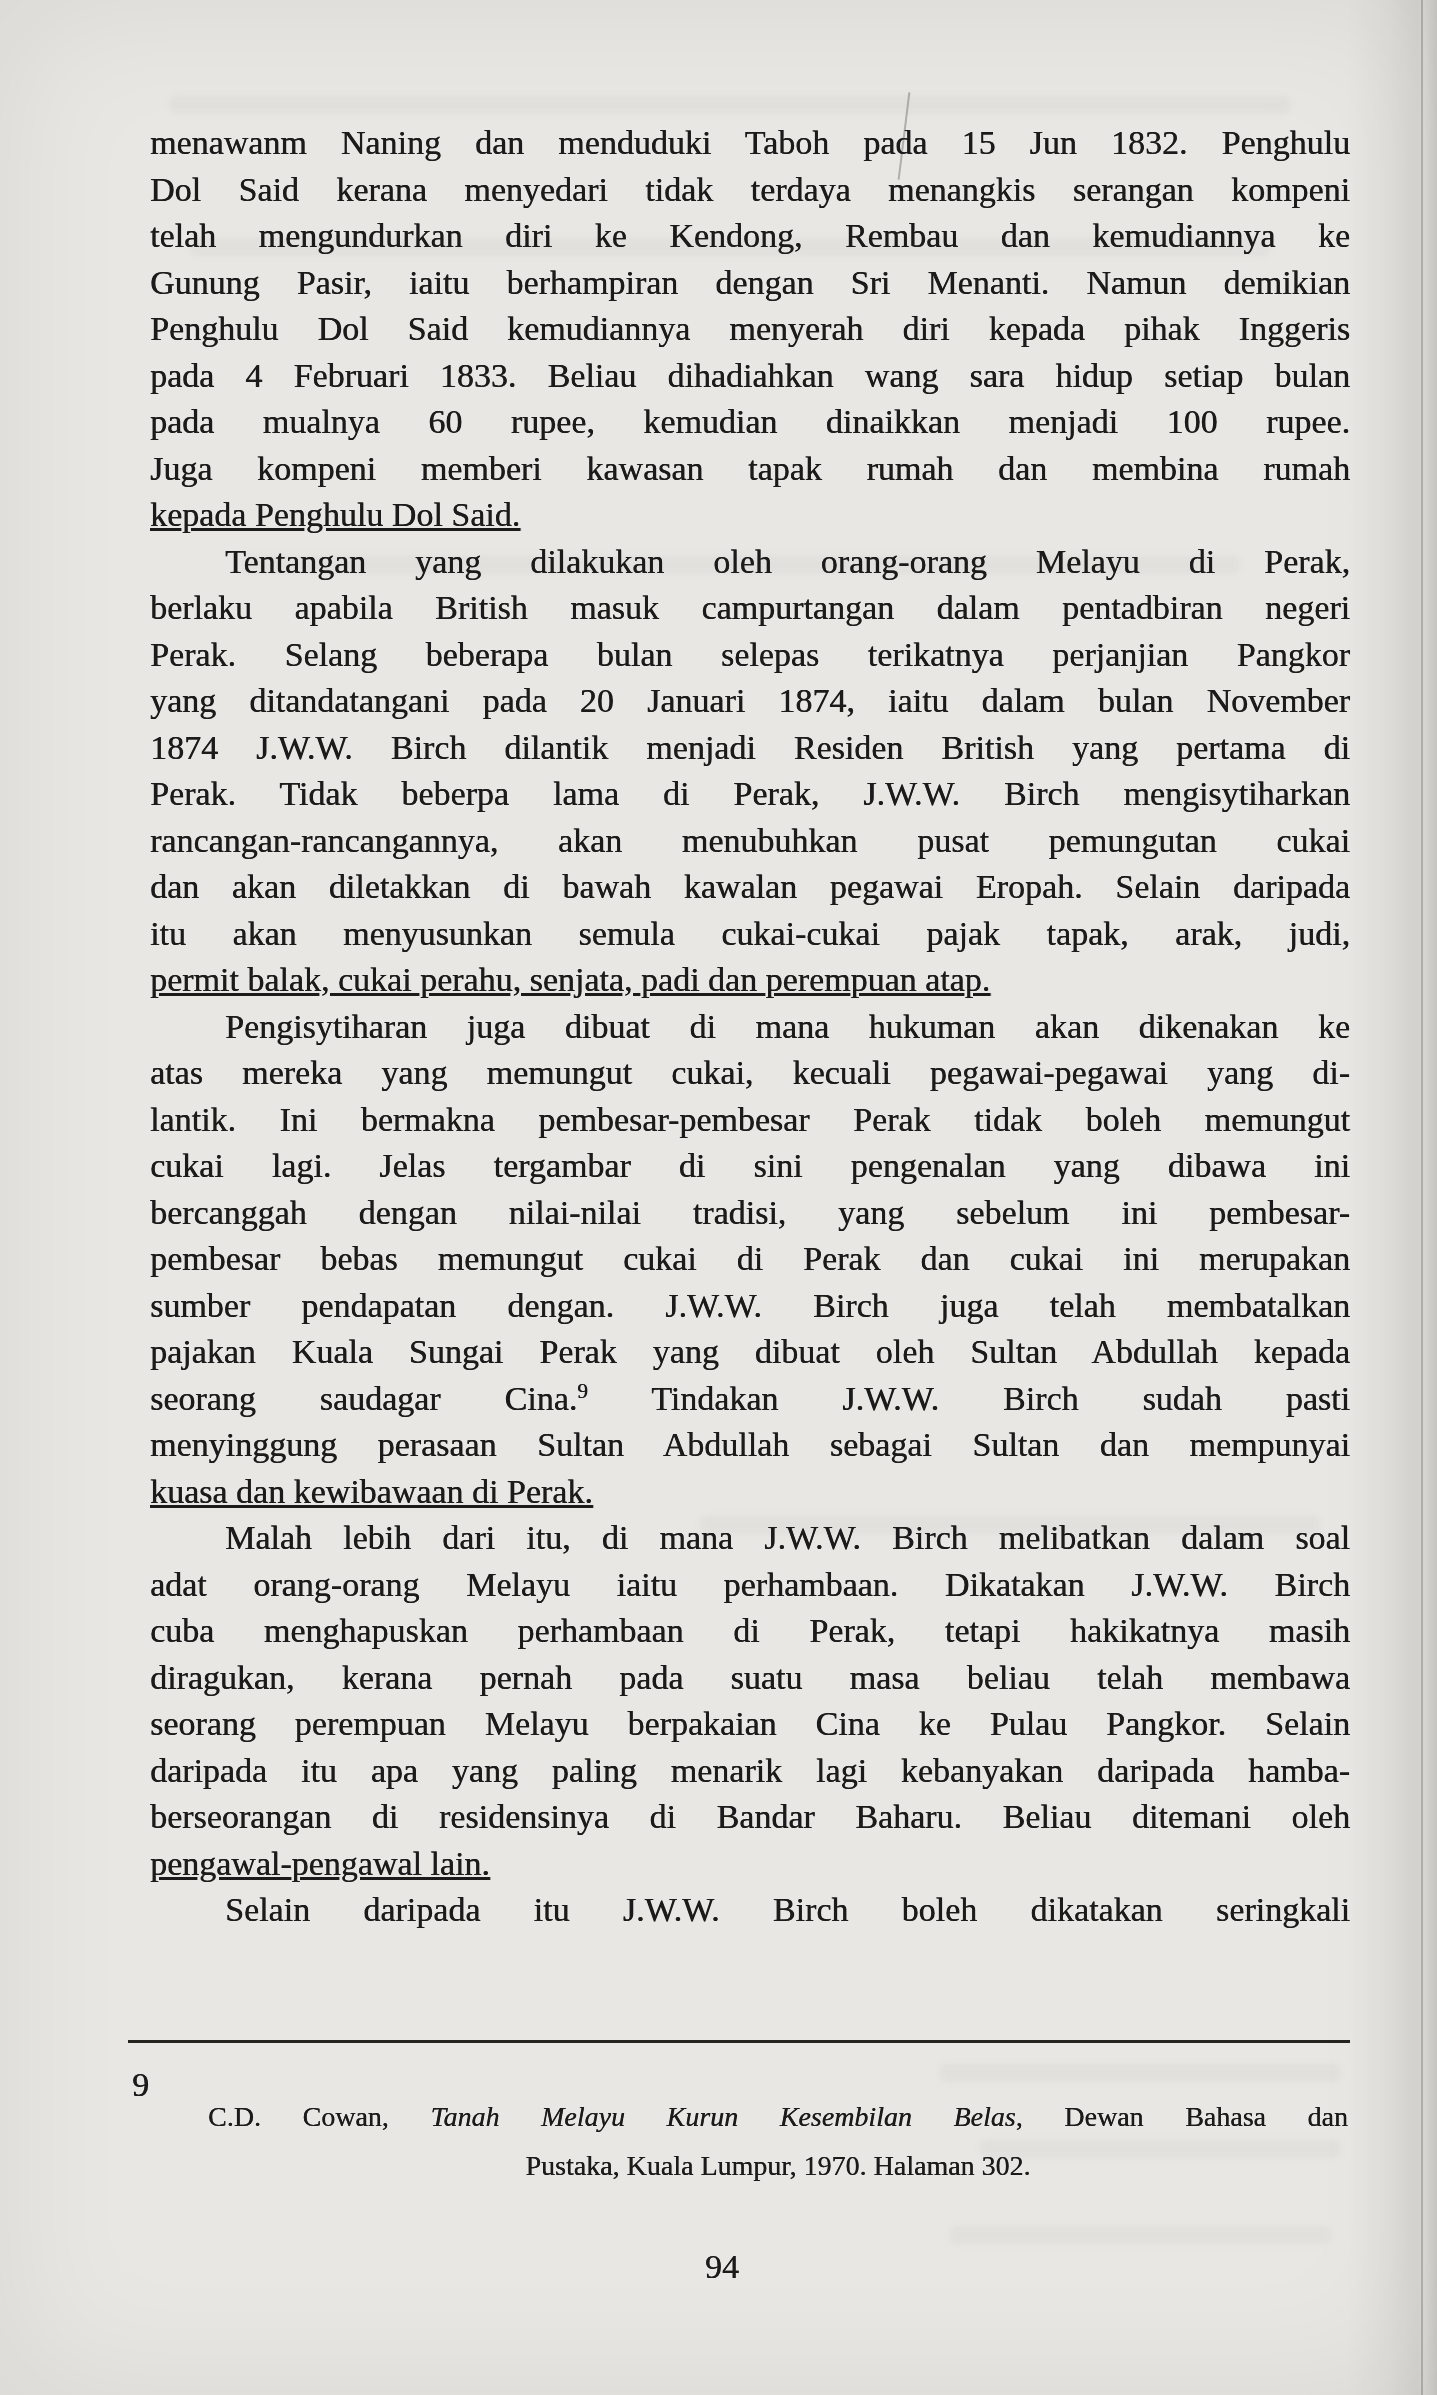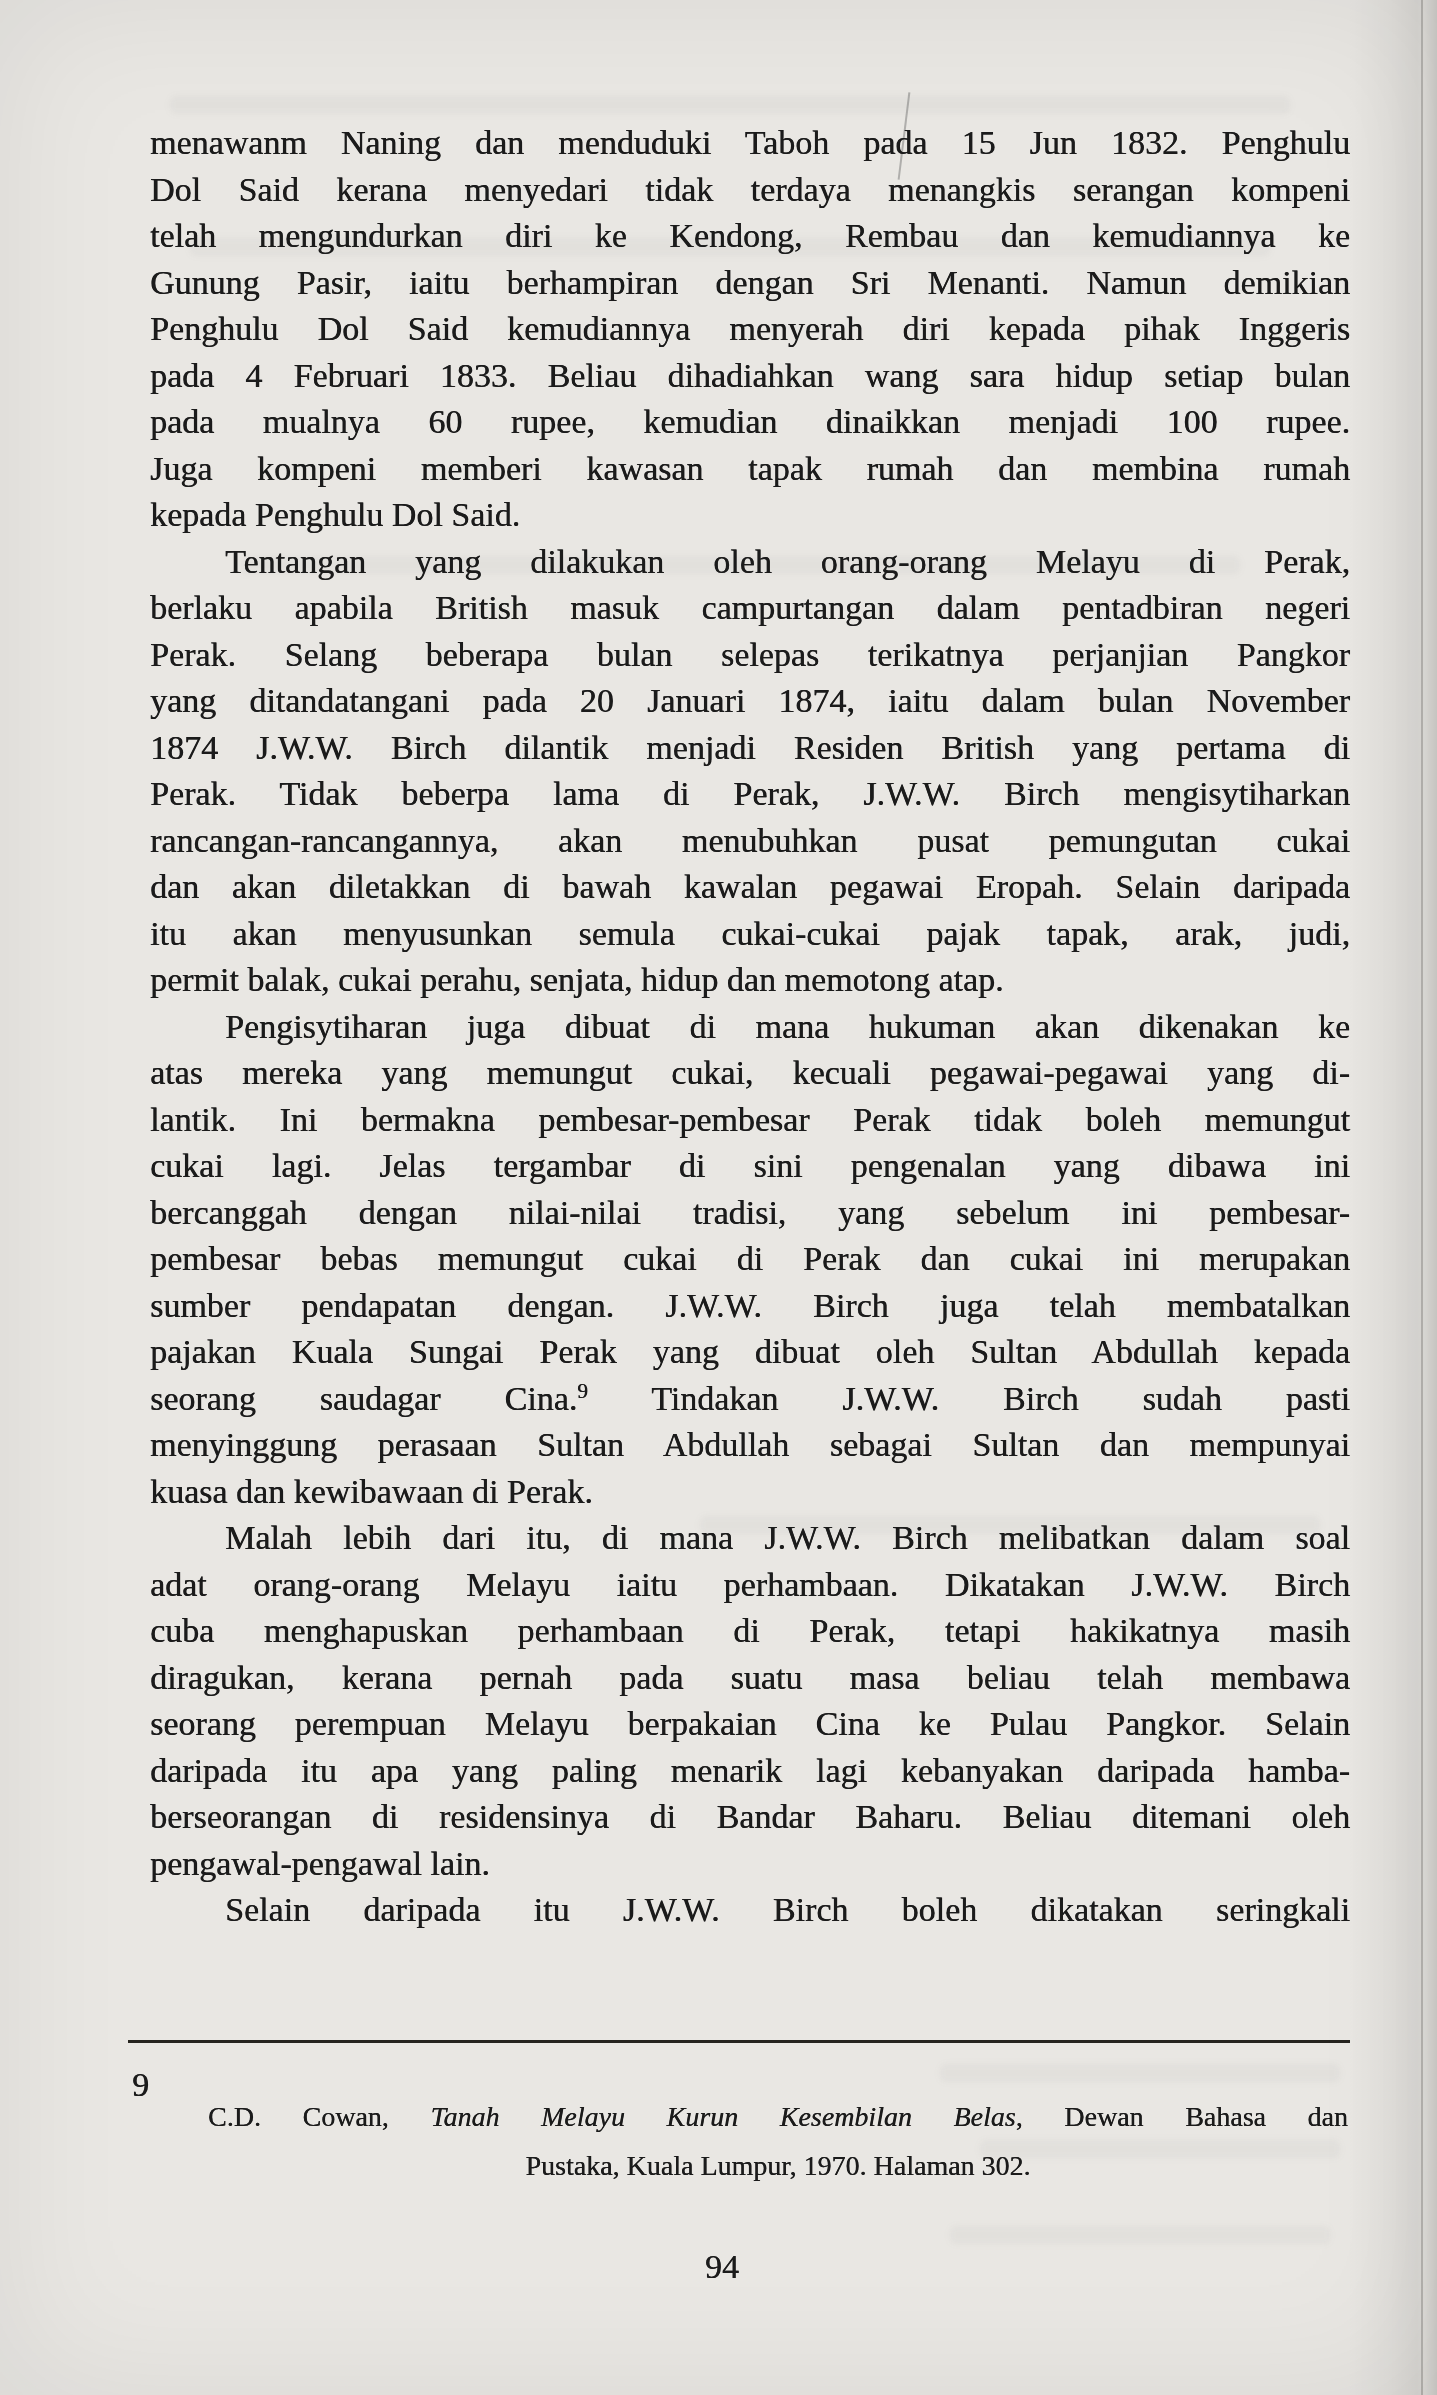--- a/index.html
+++ b/index.html
@@ -29,20 +29,21 @@
     text-shadow:0.4px 0 0 var(--ink); 
   }
   .line{
     text-align:justify;
     text-align-last:justify;
     white-space:normal;
   }
   .line.last{
     text-align:center;
     text-align-last:left;
+    text-decoration:underline;
   }
   .line.indent{ text-indent:75px; }
   .line sup{
     font-size:0.62em;
     vertical-align:super;
     line-height:0;
   }
   .footnote-rule{
     position:absolute;left:128px;top:2040px;width:1222px;height:3px;
     background:#26241f;
@@ -124,21 +125,21 @@
       <div class="line last">kepada Penghulu Dol Said.</div>
       <div class="line indent">Tentangan yang dilakukan oleh orang-orang Melayu di Perak,</div>
       <div class="line">berlaku apabila British masuk campurtangan dalam pentadbiran negeri</div>
       <div class="line">Perak. Selang beberapa bulan selepas terikatnya perjanjian Pangkor</div>
       <div class="line">yang ditandatangani pada 20 Januari 1874, iaitu dalam bulan November</div>
       <div class="line">1874 J.W.W. Birch dilantik menjadi Residen British yang pertama di</div>
       <div class="line">Perak. Tidak beberpa lama di Perak, J.W.W. Birch mengisytiharkan</div>
       <div class="line">rancangan-rancangannya, akan menubuhkan pusat pemungutan cukai</div>
       <div class="line">dan akan diletakkan di bawah kawalan pegawai Eropah. Selain daripada</div>
       <div class="line">itu akan menyusunkan semula cukai-cukai pajak tapak, arak, judi,</div>
-      <div class="line last">permit balak, cukai perahu, senjata, hidup dan memotong atap.</div>
+      <div class="line last">permit balak, cukai perahu, senjata, padi dan perempuan atap.</div>
       <div class="line indent">Pengisytiharan juga dibuat di mana hukuman akan dikenakan ke</div>
       <div class="line">atas mereka yang memungut cukai, kecuali pegawai-pegawai yang di-</div>
       <div class="line">lantik. Ini bermakna pembesar-pembesar Perak tidak boleh memungut</div>
       <div class="line">cukai lagi. Jelas tergambar di sini pengenalan yang dibawa ini</div>
       <div class="line">bercanggah dengan nilai-nilai tradisi, yang sebelum ini pembesar-</div>
       <div class="line">pembesar bebas memungut cukai di Perak dan cukai ini merupakan</div>
       <div class="line">sumber pendapatan dengan. J.W.W. Birch juga telah membatalkan</div>
       <div class="line">pajakan Kuala Sungai Perak yang dibuat oleh Sultan Abdullah kepada</div>
       <div class="line"><span>seorang saudagar Cina.</span><sup>9</sup><span> Tindakan J.W.W. Birch sudah pasti</span></div>
       <div class="line">menyinggung perasaan Sultan Abdullah sebagai Sultan dan mempunyai</div>

